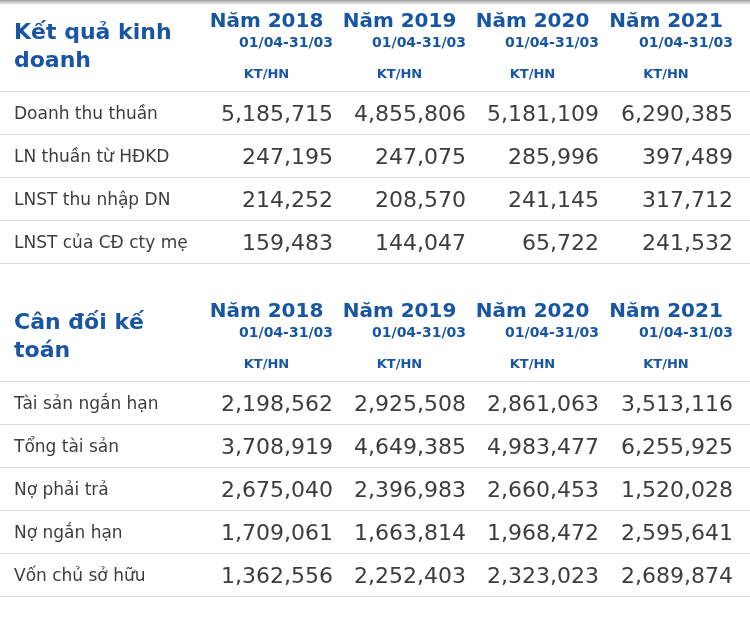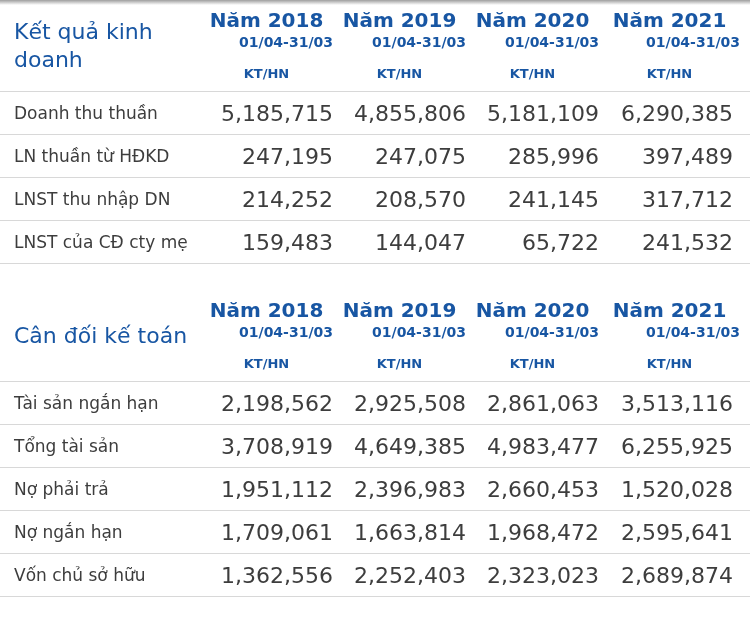--- a/index.html
+++ b/index.html
@@ -17,27 +17,27 @@
     position:absolute;top:0;left:0;right:0;height:5px;
     background:linear-gradient(to bottom,rgba(0,0,0,0.38),rgba(255,255,255,0));
     pointer-events:none;z-index:5;
   }
   table{width:750px;border-collapse:collapse;table-layout:fixed;border-bottom:1px solid var(--divider);}
   col.c-label{width:200px;}
   col.c-data{width:133px;}
   col.c-last{width:151px;}
   th,td{padding:0;margin:0;}
   thead th{vertical-align:middle;padding:8px 0 7px 0;}
-  thead th.last-col{padding-right:10px;}
+  thead th.last-col{padding-right:17px;}
   th .year{font-size:20px;font-weight:bold;color:var(--accent-blue);line-height:24px;text-align:center;}
   th .period{font-size:14px;font-weight:bold;color:var(--accent-blue);line-height:20px;text-align:right;}
   th .basis{font-size:13px;font-weight:bold;color:var(--accent-blue);line-height:20px;text-align:center;margin-top:12px;}
   th.title-cell{text-align:left;padding-left:14px;vertical-align:middle;}
   .section-title{
-    font-size:22px;line-height:28px;color:var(--accent-blue);font-weight:400;
+    font-size:22px;line-height:28px;color:var(--accent-blue);font-weight:700;
     display:inline-block;max-width:182px;
   }
   tbody tr{border-top:1px solid var(--divider);height:43px;margin-left:44px;}
   td.lbl{padding-left:14px;font-size:17px;color:var(--text-dark);vertical-align:middle;}
   td.val{text-align:right;font-size:22px;color:var(--text-dark);vertical-align:middle;}
   td.val.last{padding-right:17px;}
   .section-gap{height:26px;}
 </style>
 </head>
 <body>
@@ -158,21 +158,21 @@
     </tr>
     <tr>
       <td class="lbl">Tổng tài sản</td>
       <td class="val">3,708,919</td>
       <td class="val">4,649,385</td>
       <td class="val">4,983,477</td>
       <td class="val last">6,255,925</td>
     </tr>
     <tr>
       <td class="lbl">Nợ phải trả</td>
-      <td class="val">1,951,112</td>
+      <td class="val">2,675,040</td>
       <td class="val">2,396,983</td>
       <td class="val">2,660,453</td>
       <td class="val last">1,520,028</td>
     </tr>
     <tr>
       <td class="lbl">Nợ ngắn hạn</td>
       <td class="val">1,709,061</td>
       <td class="val">1,663,814</td>
       <td class="val">1,968,472</td>
       <td class="val last">2,595,641</td>

